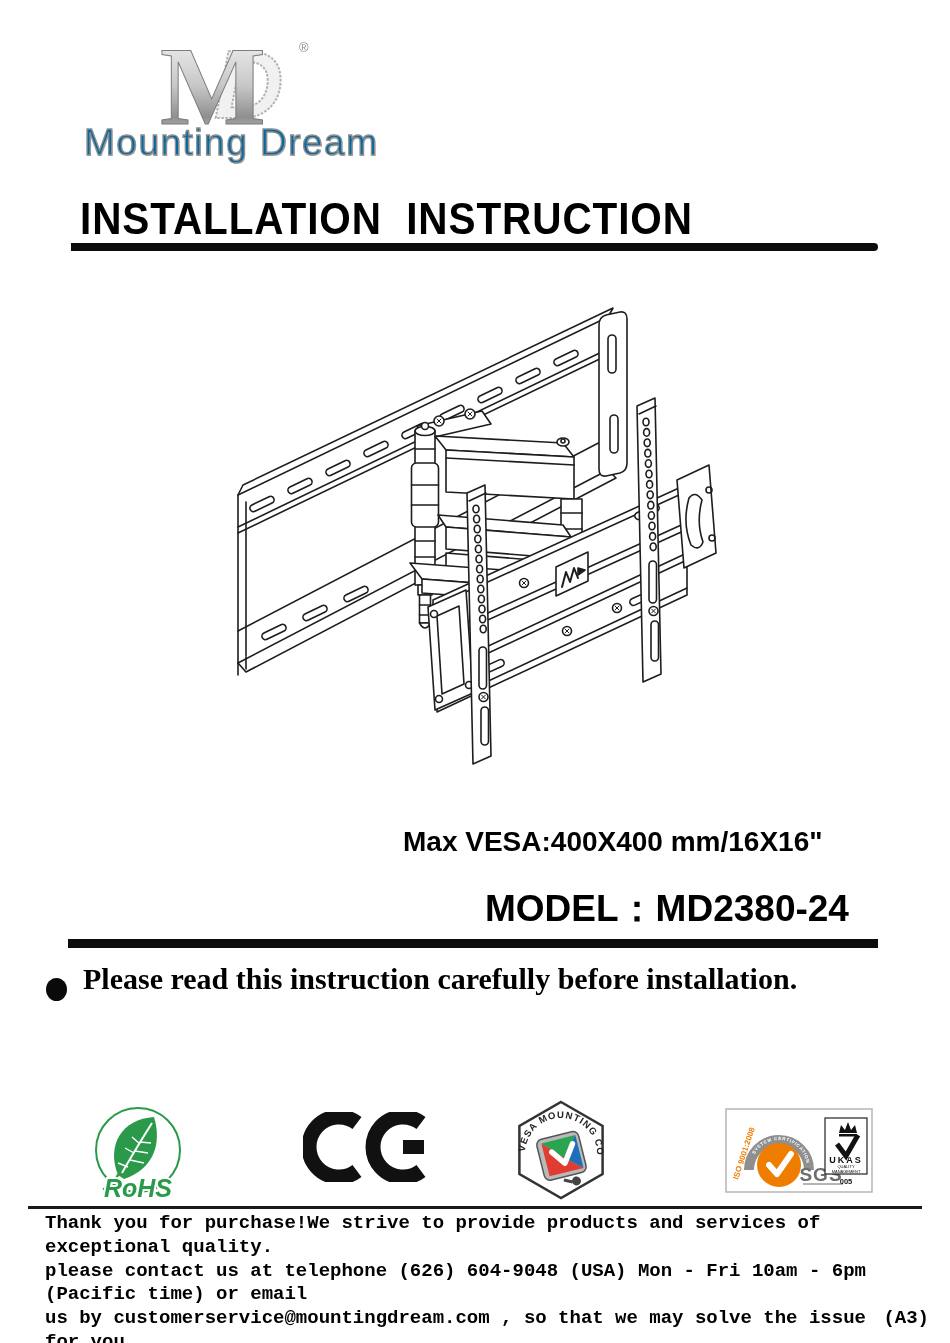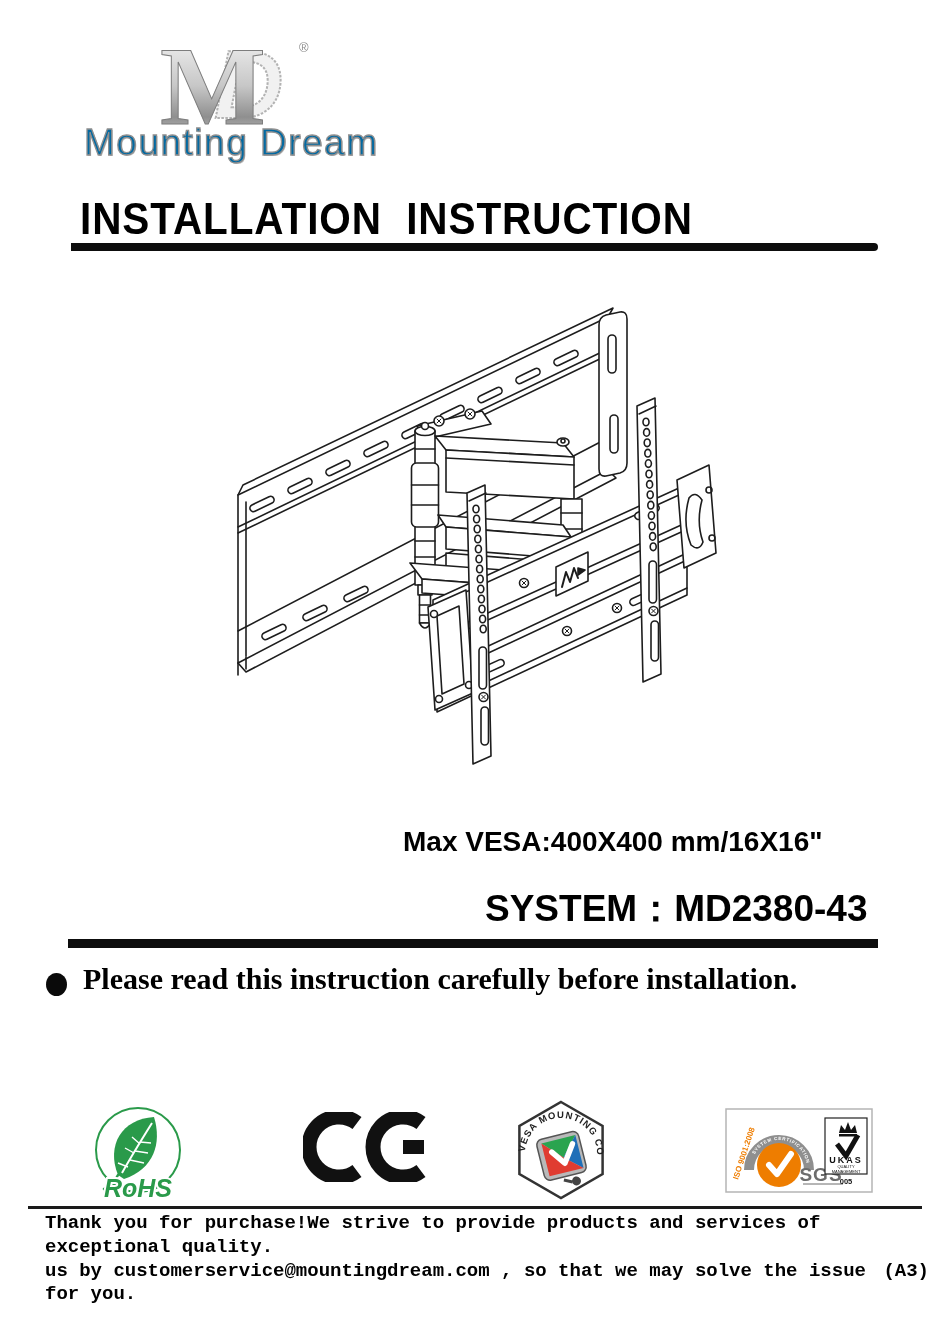--- a/index.html
+++ b/index.html
@@ -17,21 +17,21 @@
         border-radius:0 4px 4px 0;}
   
   .diagram{position:absolute;left:172px;top:295px;width:580px;height:500px;}
   
   .max-vesa{position:absolute;left:403px;top:826px;font-size:28px;font-weight:bold;}
   .model-line{position:absolute;left:485px;top:884px;font-size:37px;font-weight:bold;white-space:pre;}
   .model-rule{position:absolute;left:68px;top:939px;width:810px;height:9px;background:#0d0d0d;}
   
   .bullets{position:absolute;left:46px;top:957px;margin:0;padding:0;list-style:none;
         font-family:"Liberation Serif",serif;font-weight:bold;font-size:30px;}
-  .bullets li{display:flex;align-items:center;line-height:44px;white-space:nowrap;}
+  .bullets li{display:flex;align-items:flex-end;line-height:44px;white-space:nowrap;}
   .bullet-dot{flex:0 0 auto;width:21px;height:23px;background:#0a0a0a;border-radius:50%;
         margin:10px 16px 0 0;}
   
   .cert{position:absolute;}
   .cert-rohs{left:88px;top:1103px;}
   .cert-ce{left:303px;top:1112px;}
   .cert-vesa{left:506px;top:1098px;}
   .cert-sgs{left:725px;top:1108px;}
   
   .footer-rule{position:absolute;left:28px;top:1206px;width:894px;height:2.5px;background:#1a1a1a;}
@@ -193,21 +193,21 @@
           <rect x="477" y="266" width="7.5" height="42" rx="3.7" fill="#fff"></rect>
           <circle cx="481.5" cy="316" r="4.5" fill="#fff"></circle>
             <path d="M479.5,314 L483.5,318 M479.5,318 L483.5,314" stroke-width="1"></path>
           <rect x="479" y="326" width="7.5" height="40" rx="3.7" fill="#fff"></rect>
         </g>
       </g>
     </svg>
   </figure>
 
   <div class="max-vesa">Max VESA:400X400 mm/16X16"</div>
-  <div class="model-line"><span>SYSTEM：</span><span>MD2380-43</span></div>
+  <div class="model-line"><span>MODEL：</span><span>MD2380-24</span></div>
   <div class="model-rule"></div>
 
   <ul class="bullets">
     <li>
         <span class="bullet-dot"></span>
         <span>Please read this instruction carefully before installation.</span>
       </li>
   </ul>
 
   <svg class="cert cert-rohs" width="100" height="100" viewBox="0 0 100 100">
@@ -270,19 +270,20 @@
       <text x="121" y="55" text-anchor="middle" font-size="9" font-weight="bold" letter-spacing="2" font-family="Liberation Sans,sans-serif" fill="#111">UKAS</text>
       <text x="121" y="60" text-anchor="middle" font-size="4" font-family="Liberation Sans,sans-serif" fill="#111">QUALITY</text>
       <text x="121" y="64.5" text-anchor="middle" font-size="4" font-family="Liberation Sans,sans-serif" fill="#111">MANAGEMENT</text>
       <text x="121" y="76" text-anchor="middle" font-size="7.5" font-weight="bold" font-family="Liberation Sans,sans-serif" fill="#111">005</text>
     </g>
   </svg>
 
   <div class="footer-rule"></div>
   <footer class="page-footer">
     <div>Thank you for purchase!We strive to provide products and services of exceptional quality.</div>
+    <div>please contact us at telephone (626) 604-9048 (USA) Mon - Fri 10am - 6pm (Pacific time) or email</div>
     <div class="footer-last">
       <span>us by customerservice@mountingdream.com , so that we may solve the issue for you.</span>
       <span>(A3)</span>
     </div>
   </footer>
 
 </div>
 
 </body></html>

